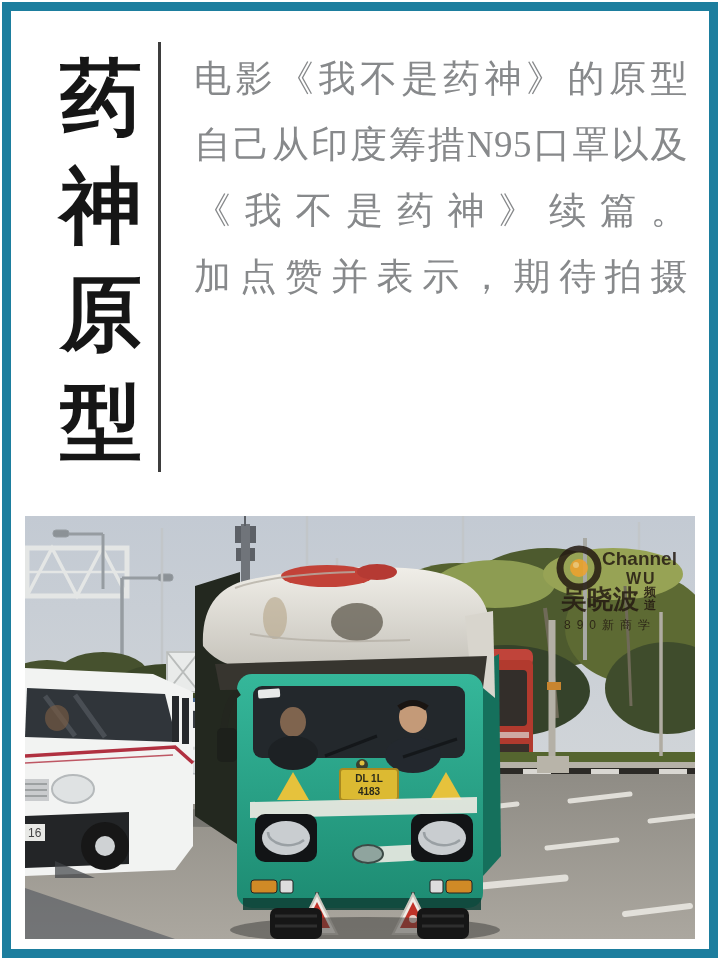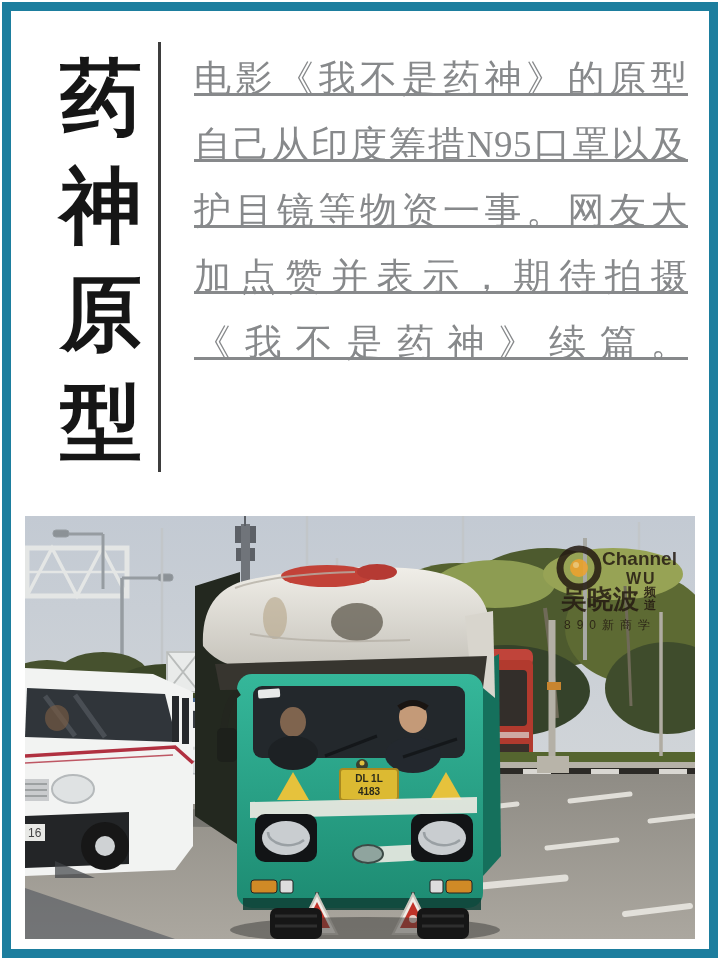--- a/index.html
+++ b/index.html
@@ -7,21 +7,21 @@
           font-family:"Liberation Serif","DejaVu Serif",serif;}
   .frame{position:absolute;left:2px;top:2px;width:716px;height:956px;box-sizing:border-box;
          border:9px solid #1d7e9e;}
   
   .title-col{position:absolute;left:50px;top:56px;width:102px;display:flex;flex-direction:column;
              align-items:center;gap:26px;font-size:82px;line-height:1;font-weight:900;color:#161616;
              font-family:"DejaVu Serif","Liberation Serif",serif;}
   .divider{position:absolute;left:158px;top:42px;width:3px;height:430px;background:#3d3d3d;}
   .intro{position:absolute;left:194px;top:46px;width:494px;font-size:37px;color:#87898b;}
   .intro .line{height:66px;line-height:66px;text-align:justify;text-align-last:justify;
-               white-space:nowrap;letter-spacing:0.5px;text-decoration:underline;}
+               white-space:nowrap;letter-spacing:0.5px;}
   
   .photo{position:absolute;left:25px;top:516px;width:670px;height:423px;overflow:hidden;background:#c9cfd6;}
   .photo svg{display:block;}
   text{font-family:"Liberation Sans","DejaVu Sans",sans-serif;}
 </style>
 </head>
 <body>
 
 <div class="canvas">
 
@@ -30,23 +30,22 @@
     <div>神</div>
     <div>原</div>
     <div>型</div>
   </div>
 
   <div class="divider"></div>
 
   <div class="intro">
     <div class="line">电影《我不是药神》的原型</div>
     <div class="line">自己从印度筹措N95口罩以及</div>
-    <div class="line">护目镜等物资一事。网友大</div>
+    <div class="line">《我不是药神》续篇。</div>
     <div class="line">加点赞并表示，期待拍摄</div>
-    <div class="line">《我不是药神》续篇。</div>
   </div>
 
   <div class="photo">
     <svg width="670" height="423" viewBox="0 0 670 423" xmlns="http://www.w3.org/2000/svg">
       <defs>
         <linearGradient id="sky" x1="0" y1="0" x2="0" y2="1">
           <stop offset="0" stop-color="#c3cad3"></stop>
             <stop offset="1" stop-color="#dadcdc"></stop>
         </linearGradient>
         <linearGradient id="roadG" x1="0" y1="0" x2="0" y2="1">

